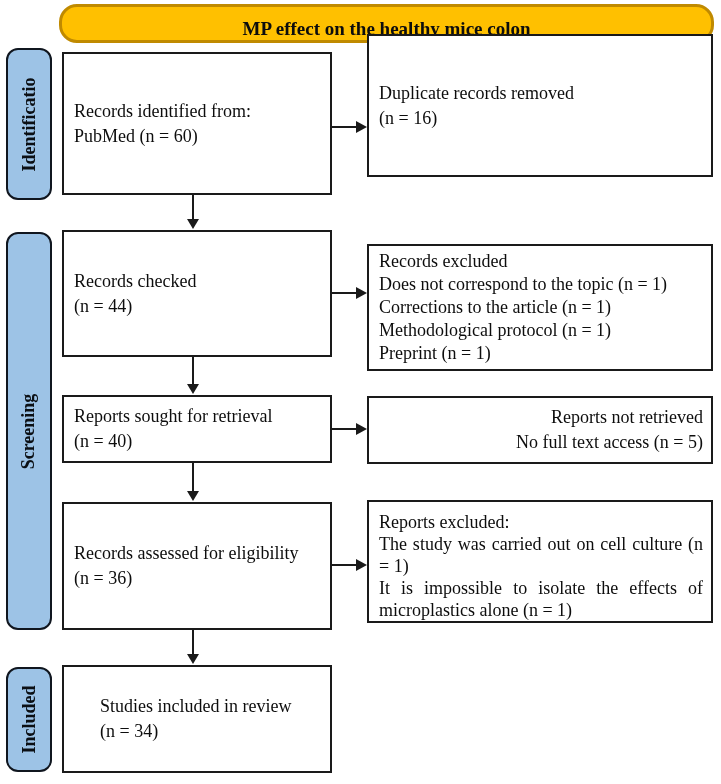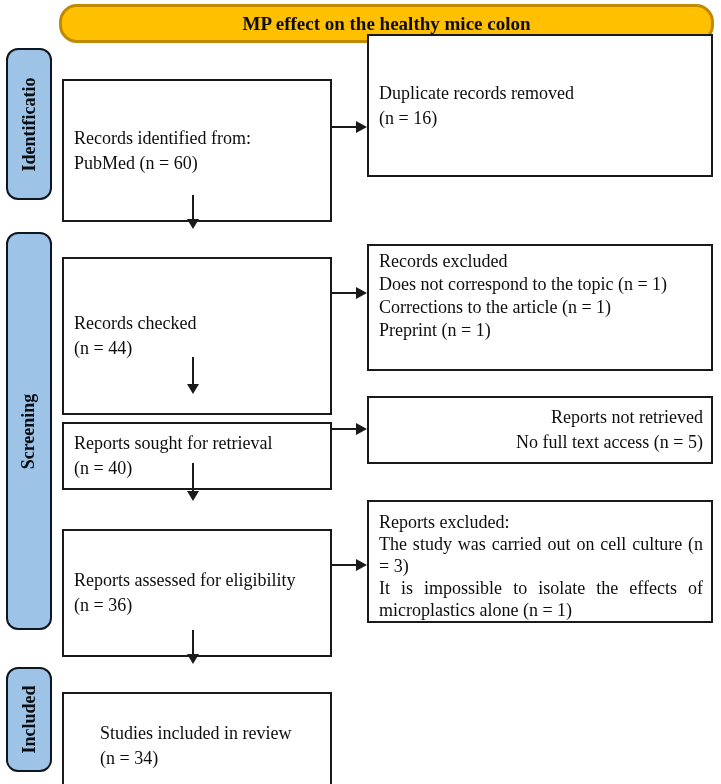--- a/index.html
+++ b/index.html
@@ -25,21 +25,21 @@
 
   
   .title-banner {
     position: absolute;
     left: 59px; top: 4px;
     width: 655px; height: 39px;
     box-sizing: border-box;
     background: var(--title-fill);
     border: 3px solid var(--title-border);
     border-radius: 18px;
-    display: flex; align-items: center; justify-content: center;
+    display: flex; align-items: flex-end; justify-content: center;
     font-weight: bold;
     font-size: 19px;
   }
 
   
   .stage {
     position: absolute;
     left: 6px; width: 46px;
     box-sizing: border-box;
     background: var(--stage-fill);
@@ -63,26 +63,26 @@
     position: absolute;
     box-sizing: border-box;
     background: var(--box-fill);
     border: 2px solid var(--box-border);
     font-size: 18px;
     line-height: 25px;
     display: flex; flex-direction: column; justify-content: center;
     padding: 5px 8px 5px 10px;
   }
   .box .line { display: block; }
-  .col-left { left: 62px; width: 270px; margin-top: 27px; }
+  .col-left { left: 62px; width: 270px; }
   .col-right { left: 367px; width: 346px; }
 
   .box-records-identified { top: 52px; height: 143px; }
   .box-duplicates-removed { top: 34px; height: 143px; }
-  .box-records-checked { top: 230px; height: 158px; }
+  .box-records-checked { top: 230px; height: 127px; }
   .box-records-excluded { top: 244px; height: 127px; justify-content: flex-start; line-height: 23px; padding-top: 4px; }
   .box-reports-sought { top: 395px; height: 68px; }
   .box-reports-not-retrieved { top: 396px; height: 68px; align-items: flex-end; }
   .box-reports-assessed { top: 502px; height: 128px; }
   .box-reports-excluded { top: 500px; height: 123px; justify-content: flex-start; line-height: 22px; padding-top: 9px; }
   .box-reports-excluded .line { text-align: justify; }
   .box-studies-included { top: 665px; height: 108px; padding-left: 36px; }
 
   
   .harrow {
@@ -152,41 +152,42 @@
 
   <div class="box col-left box-records-checked">
     <span class="line">Records checked</span>
     <span class="line">(n = 44)</span>
   </div>
 
   <div class="box col-right box-records-excluded">
     <span class="line">Records excluded</span>
     <span class="line">Does not correspond to the topic (n = 1)</span>
     <span class="line">Corrections to the article (n = 1)</span>
+    <span class="line">Methodological protocol (n = 1)</span>
     <span class="line">Preprint (n = 1)</span>
   </div>
 
   <div class="box col-left box-reports-sought">
     <span class="line">Reports sought for retrieval</span>
     <span class="line">(n = 40)</span>
   </div>
 
   <div class="box col-right box-reports-not-retrieved">
     <span class="line">Reports not retrieved</span>
     <span class="line">No full text access (n = 5)</span>
   </div>
 
   <div class="box col-left box-reports-assessed">
-    <span class="line">Reports assessed for eligibility</span>
+    <span class="line">Records assessed for eligibility</span>
     <span class="line">(n = 36)</span>
   </div>
 
   <div class="box col-right box-reports-excluded">
     <span class="line">Reports excluded:</span>
-    <span class="line">The study was carried out on cell culture (n = 3)</span>
+    <span class="line">The study was carried out on cell culture (n = 1)</span>
     <span class="line">It is impossible to isolate the effects of microplastics alone (n = 1)</span>
   </div>
 
   <div class="box col-left box-studies-included">
     <span class="line">Studies included in review</span>
     <span class="line">(n = 34)</span>
   </div>
 
   <div class="harrow harrow-1"></div>
   <div class="harrow harrow-2"></div>

